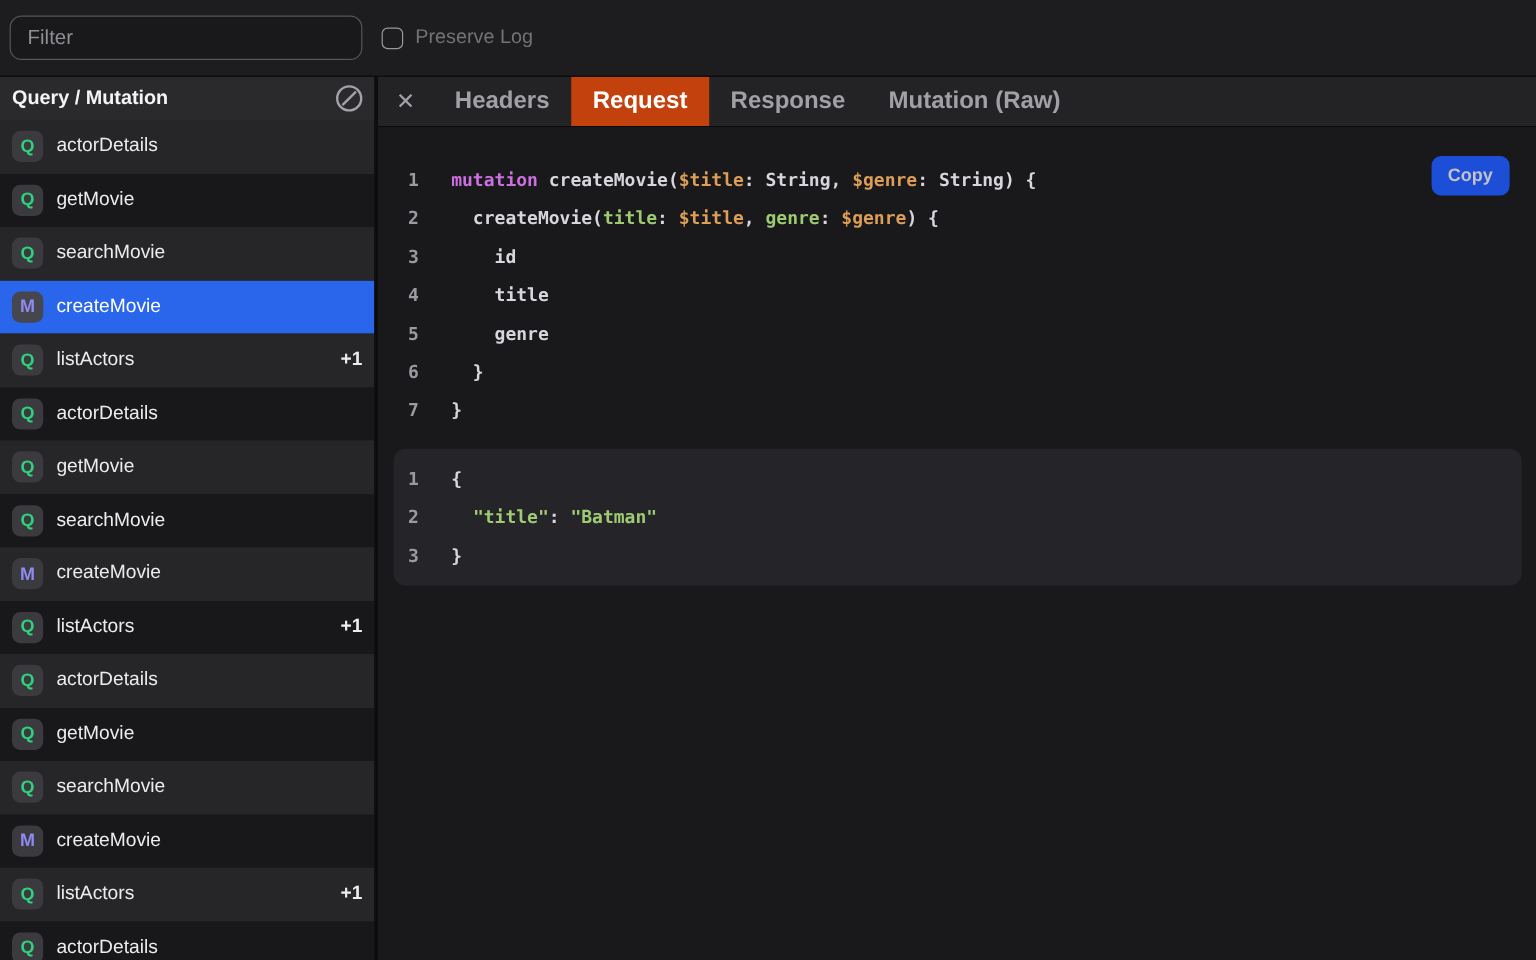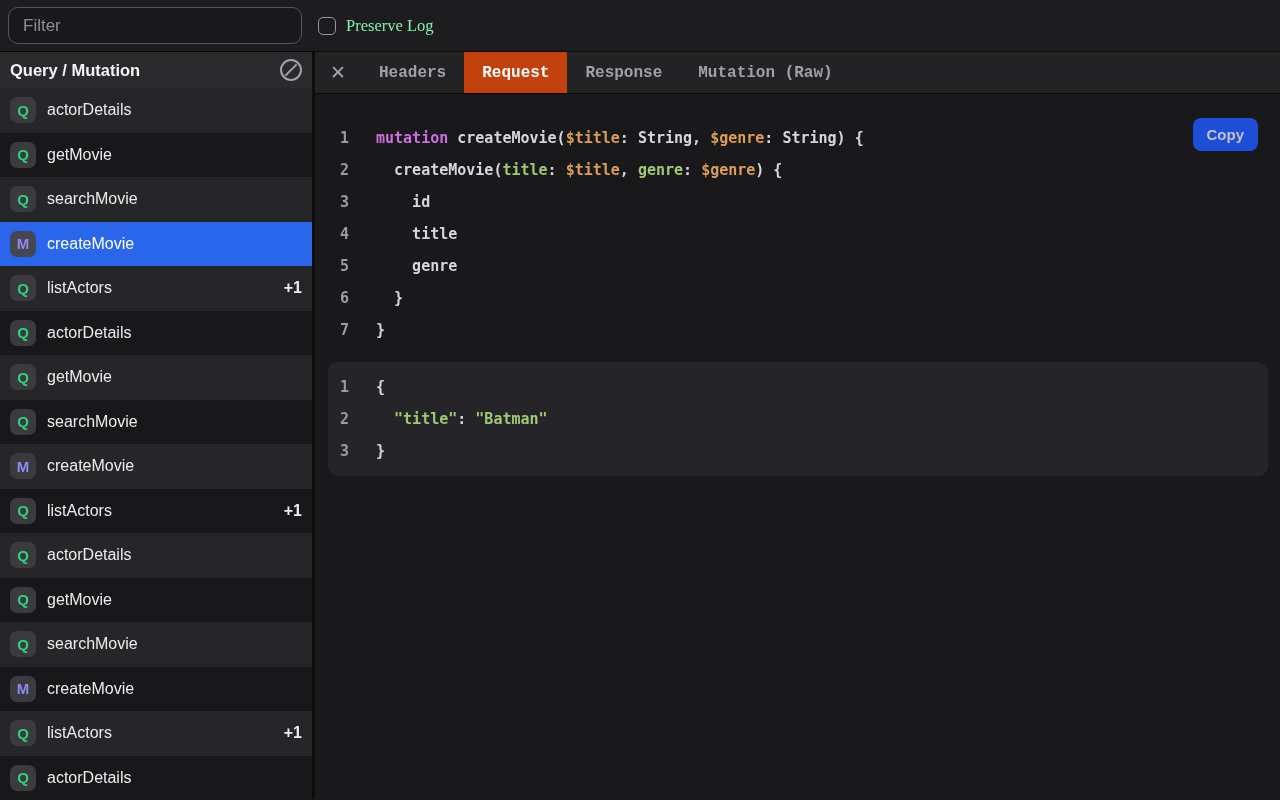--- a/index.html
+++ b/index.html
@@ -6,21 +6,21 @@
   html, body { width: 1280px; height: 800px; overflow: hidden; }
   body {
     background: #19191b;
     font-family: "Liberation Sans", sans-serif;
     color: #e8e8ea;
     -webkit-font-smoothing: antialiased;
   }
 
   
   .topbar {
-    height: 52px;
+    height: 64px;
     background: #1d1d1f;
     display: flex;
     align-items: center;
     border-bottom: 1px solid #0a0a0a;
   }
   .filter-input {
     margin-left: 8px;
     width: 294px;
     height: 37px;
     background: #19191b;
@@ -44,22 +44,21 @@
     width: 18px;
     height: 18px;
     border: 1.5px solid #98989e;
     border-radius: 5px;
     background: transparent;
     cursor: pointer;
   }
   .preserve-label {
     margin-left: 10px;
     font-size: 16.5px;
-    color: #86efac;
-    font-family: Liberation Serif, serif;
+    color: #737373;
   }
 
   
   .main { display: flex; height: 747px; }
 
   
   .sidebar {
     width: 315px;
     flex: 0 0 315px;
     border-right: 3px solid #0d0d0d;
@@ -158,25 +157,24 @@
     align-items: center;
     justify-content: center;
     color: #a2a2a8;
     font-size: 19px;
     cursor: pointer;
   }
   .tab {
     display: flex;
     align-items: center;
     padding: 0 18px;
-    font-size: 16px;
+    font-size: 20px;
     font-weight: bold;
     color: #a0a0a6;
     cursor: pointer;
-    font-family: Liberation Mono, monospace;
   }
   .tab.active { background: #c2410c; color: #ffffff; }
 
   .content {
     flex: 1;
     background: #19191b;
     position: relative;
     padding-top: 28px;
     overflow: hidden;
   }

